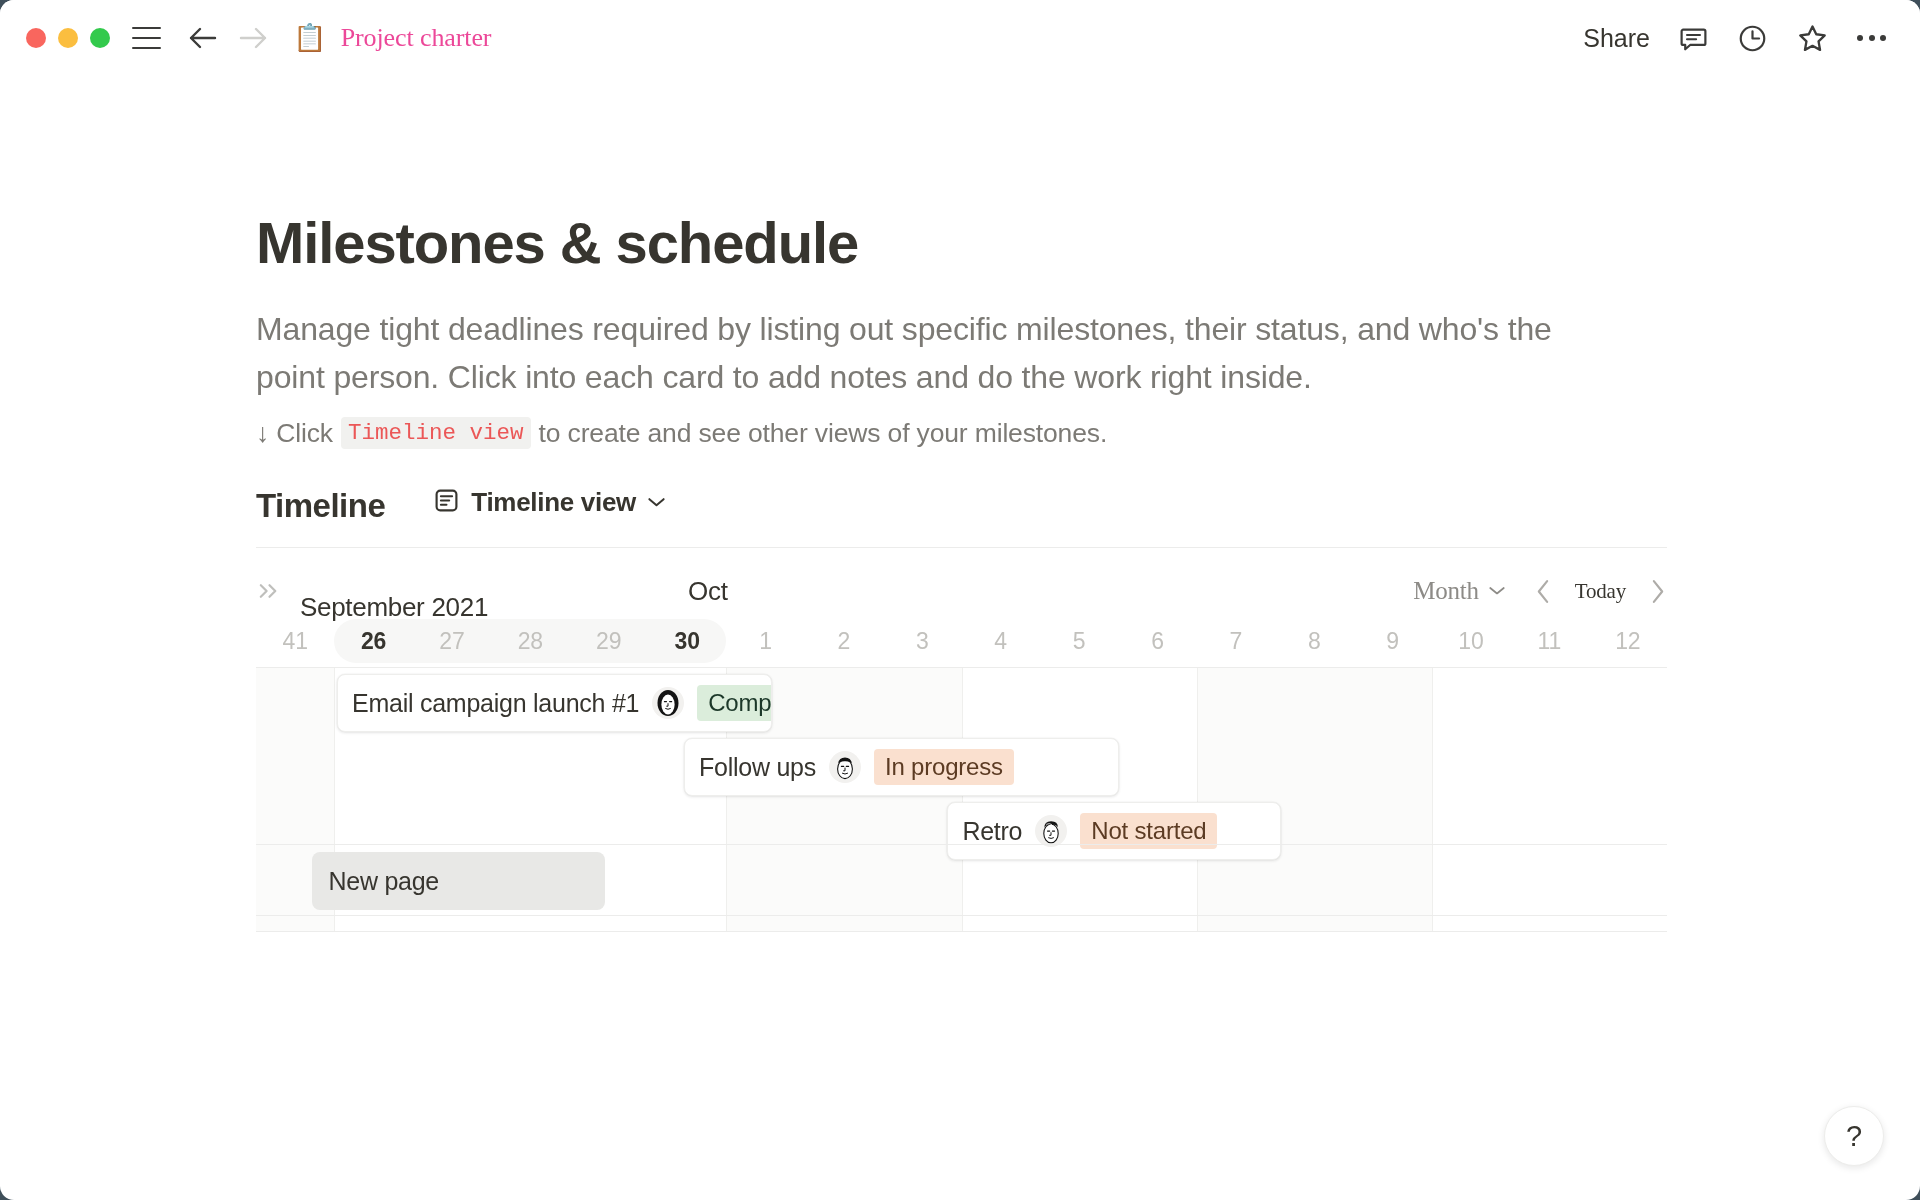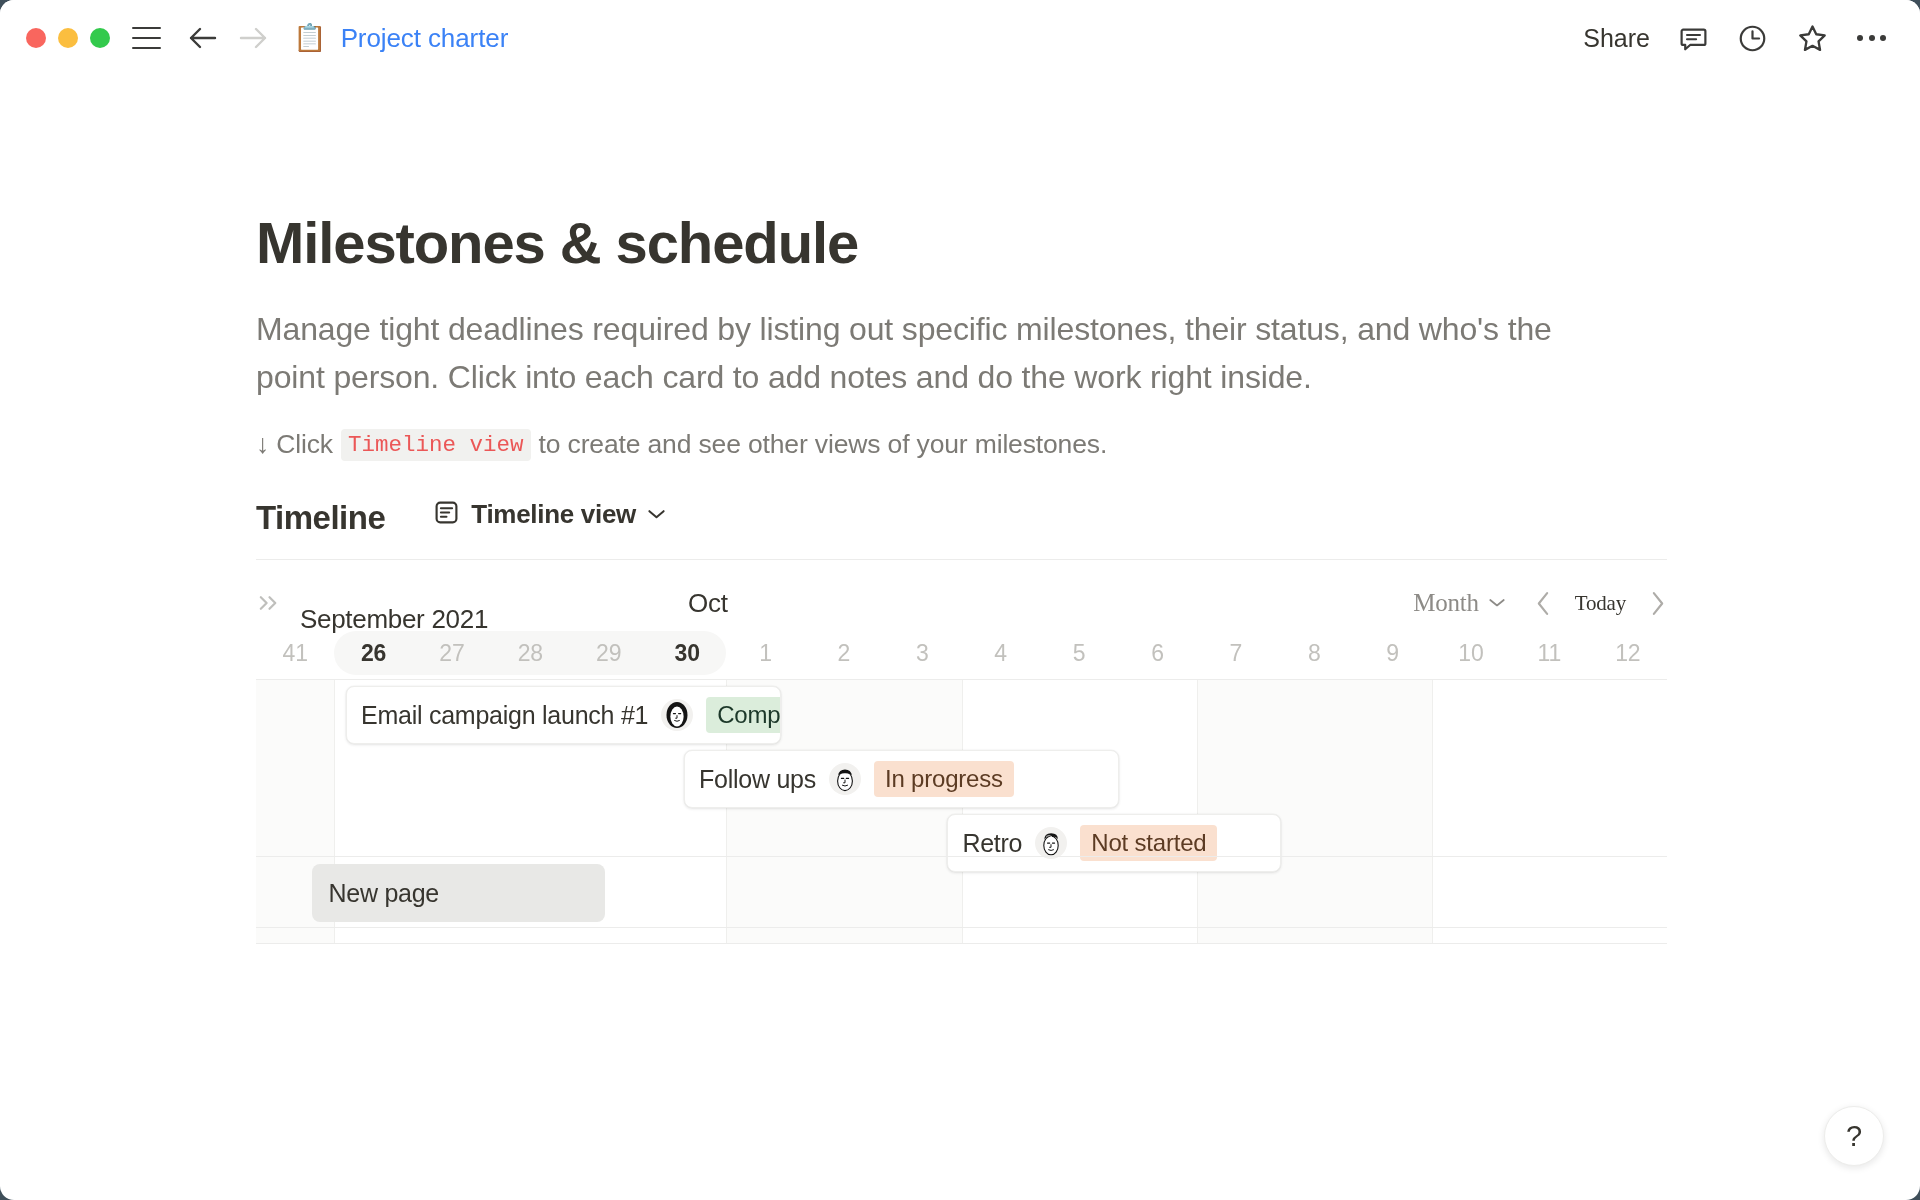--- a/index.html
+++ b/index.html
@@ -67,23 +67,24 @@
   #nav-fwd  { margin-right: 22px; }
 
   #doc-emoji {
     font-size: 27px;
     line-height: 1;
     margin-right: 14px;
     filter: saturate(1.05);
   }
   #doc-title {
     font-size: 26px;
-    color: #3b82f6;
+    color: #ec4899;
     letter-spacing: -0.1px;
     white-space: nowrap;
+    font-family: Liberation Serif, serif;
   }
 
   #tb-right {
     margin-left: auto;
     display: flex;
     align-items: center;
     gap: 28px;
   }
   #share-btn {
     font-size: 25px;
@@ -112,26 +113,26 @@
   .para {
     margin-top: 30px;
     max-width: 1360px;
     font-size: 32px;
     line-height: 1.49;
     color: #7c7a75;
     letter-spacing: -0.15px;
   }
 
   .para2 {
-    margin-top: 28px;
+    margin-top: 16px;
     font-size: 26.5px;
     color: #7c7a75;
     letter-spacing: -0.15px;
     display: flex;
-    align-items: flex-start;
+    align-items: center;
     flex-wrap: wrap;
   }
   .code-chip {
     font-family: "Liberation Mono", monospace;
     font-size: 22.5px;
     color: #eb5757;
     background: #f1f1ef;
     border-radius: 4px;
     padding: 3px 7px;
     margin: 0 8px;
@@ -519,21 +520,21 @@
           <div class="band shade line"></div>
           <div class="band shade"></div>
           <div class="band shade"></div>
           <div class="band line"></div>
           <div class="band"></div>
           <div class="band"></div>
         </div>
 
       <div class="row" id="row-cards">
 
-        <div class="card" id="card-0" style="left: 90px; width: 435.058px; top: 6px;">
+        <div class="card" id="card-0" style="left: 81px; width: 435.058px; top: 6px;">
           <span class="card-title">Email campaign launch #1</span>
           <span class="avatar">
             <svg width="32" height="32" viewBox="0 0 32 32">
               <ellipse cx="16" cy="16" rx="10.5" ry="13" fill="#141414"></ellipse>
               <ellipse cx="16" cy="17.5" rx="6.6" ry="10" fill="#ffffff"></ellipse>
               <path d="M12.4 14.6h2.1M17.6 14.6h2.1" stroke="#141414" stroke-width="1.1" stroke-linecap="round"></path>
               <path d="M16 16.6v2.6h-1.3" stroke="#141414" stroke-width="1" stroke-linecap="round" fill="none"></path>
               <path d="M13.6 21.6q2.4 1.5 4.8 0" stroke="#141414" stroke-width="1" fill="none" stroke-linecap="round"></path>
             </svg>
           </span>

